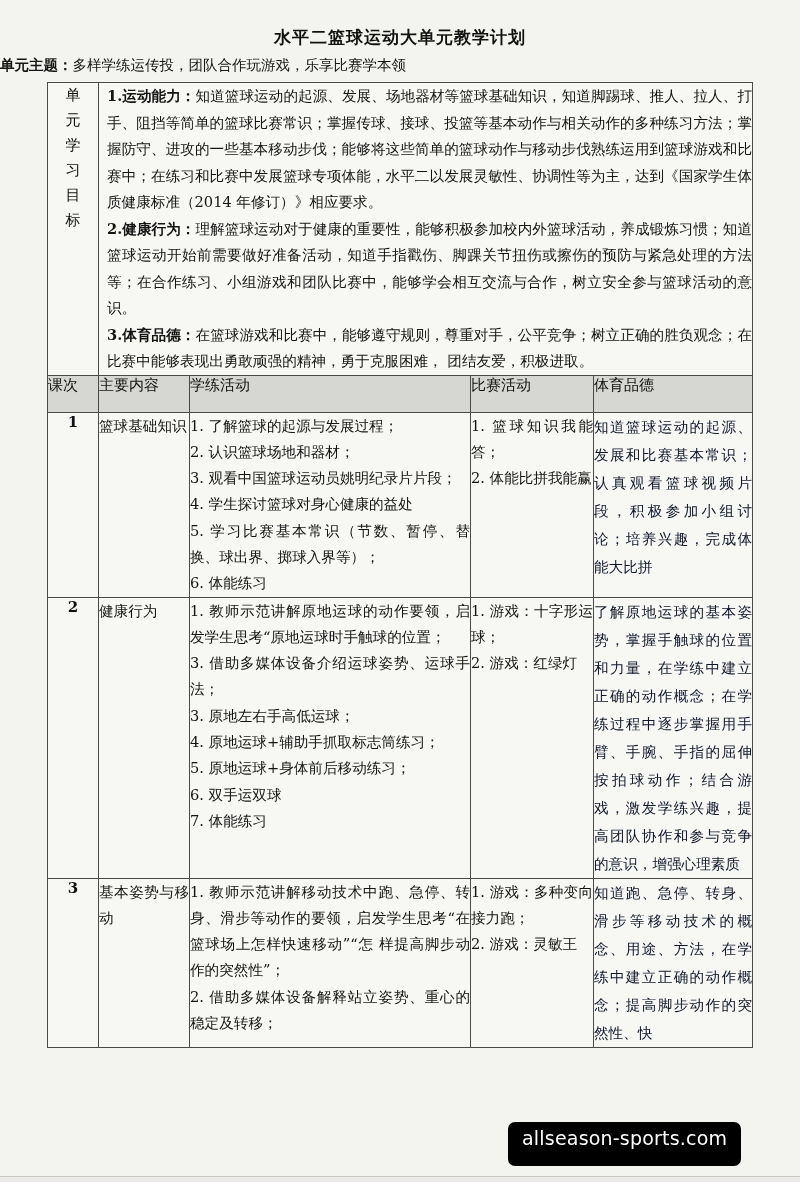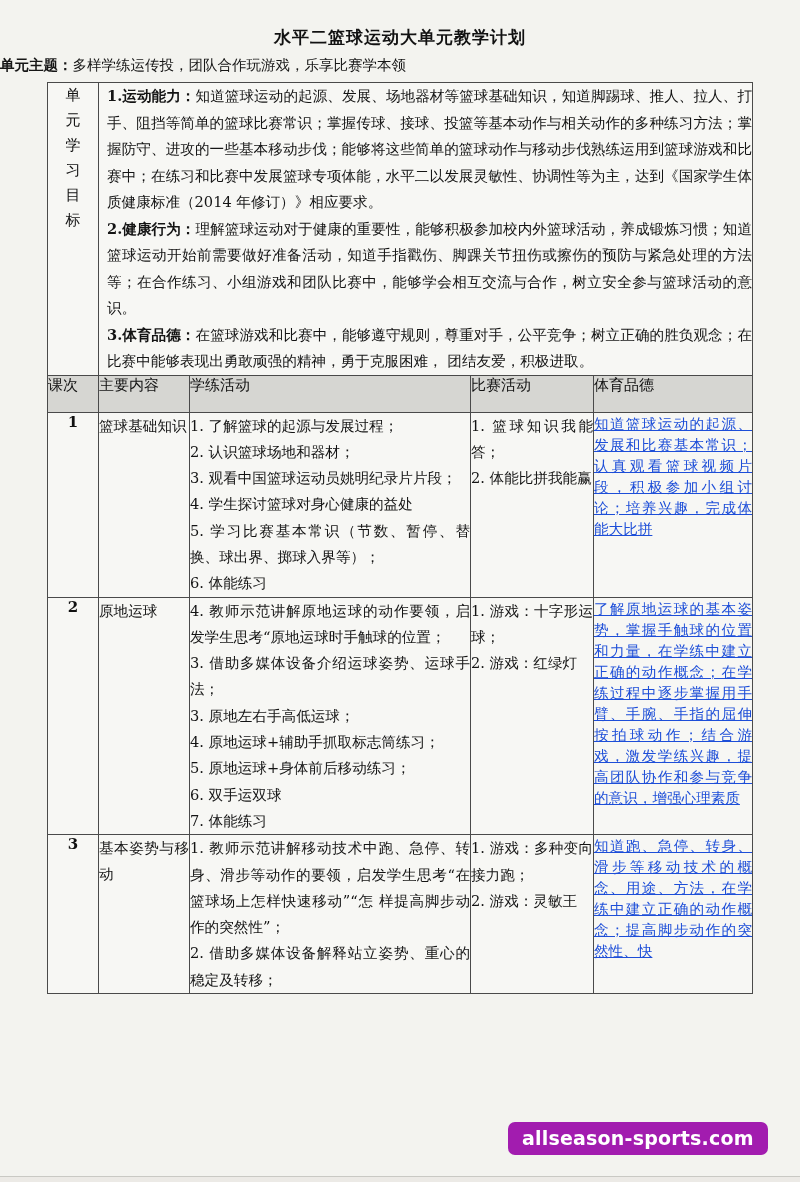--- a/index.html
+++ b/index.html
@@ -133,40 +133,38 @@
   }
   .lines div {
     font-size: 14.6px;
     line-height: 26.3px;
     text-align: justify;
     text-justify: inter-ideograph;
     color: #141414;
   }
   .perf-para {
     font-size: 14.6px;
-    line-height: 21px;
+    line-height: 28px;
     text-align: justify;
     text-justify: inter-ideograph;
-    color: #1d4ed8;
-    text-decoration: underline;
+    color: #0f172a;
   }
   .watermark {
     position: absolute;
     left: 508px;
     top: 1122px;
-    background: #a21caf;
+    background: #000000;
     color: #ffffff;
     font-family: "DejaVu Sans", "Liberation Sans", sans-serif;
     font-size: 19px;
     letter-spacing: 0.2px;
-    padding: 6px 14px 7px 14px;
+    padding: 6px 14px 18px 14px;
     border-radius: 7px;
     line-height: 20px;
     white-space: nowrap;
-    font-weight: bold;
   }
   .bottom-strip {
     position: absolute;
     left: 0;
     top: 1176px;
     width: 800px;
     height: 6px;
     background: #eceae6;
     border-top: 1px solid #c9c9c4;
   }
@@ -242,24 +240,24 @@
             <div>2. 体能比拼我能赢</div>
           </div>
         </td>
         <td class="cell-perf">
           <div class="perf-para">知道篮球运动的起源、发展和比赛基本常识；认真观看篮球视频片段，积极参加小组讨论；培养兴趣，完成体能大比拼</div>
         </td>
       </tr>
 
       <tr>
         <td class="cell-idx">2</td>
-        <td class="cell-main">原地运球</td>
+        <td class="cell-main">健康行为</td>
         <td class="cell-act">
           <div class="lines">
-            <div>4. 教师示范讲解原地运球的动作要领，启发学生思考“原地运球时手触球的位置；</div>
+            <div>1. 教师示范讲解原地运球的动作要领，启发学生思考“原地运球时手触球的位置；</div>
             <div>3. 借助多媒体设备介绍运球姿势、运球手法；</div>
             <div>3. 原地左右手高低运球；</div>
             <div>4. 原地运球+辅助手抓取标志筒练习；</div>
             <div>5. 原地运球+身体前后移动练习；</div>
             <div>6. 双手运双球</div>
             <div>7. 体能练习</div>
           </div>
         </td>
         <td class="cell-match">
           <div class="lines">

